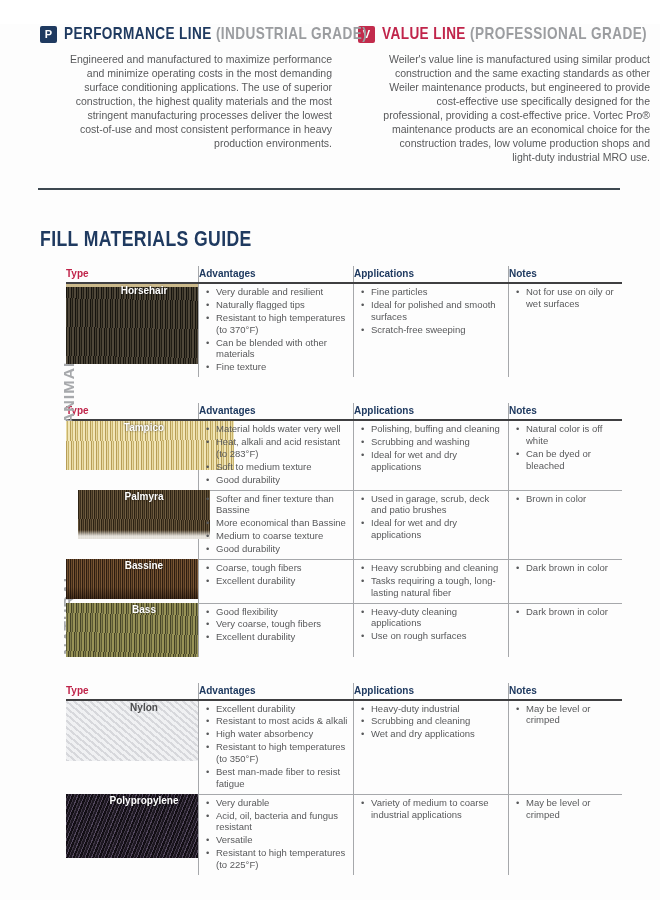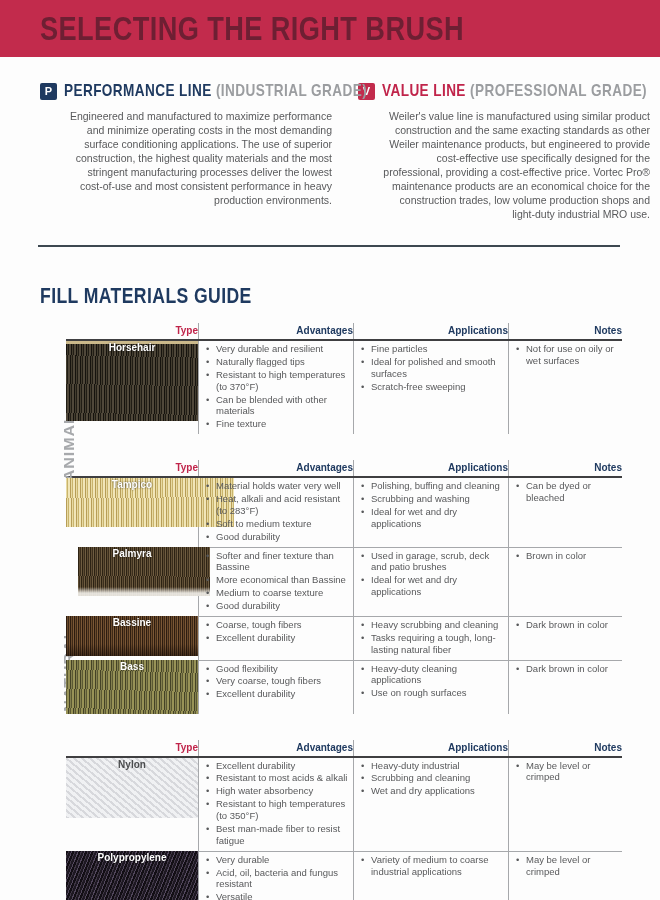--- a/index.html
+++ b/index.html
@@ -32,51 +32,48 @@
   .guide-title{font-size:22px;color:#1f3a60;}
 
   
   .guide-body{margin:14px 0 0 38px;width:584px;}
   .guide-section{display:flex;margin-top:0;}
   .guide-section + .guide-section{margin-top:26px;}
   .side-cell{width:28px;position:relative;flex:0 0 auto;}
   .side-label{position:absolute;top:50%;left:50%;transform:translate(-50%,-50%) scaleX(0.88);writing-mode:vertical-rl;text-orientation:mixed;rotate:180deg;color:#a7a9ac;font-weight:bold;font-size:16px;letter-spacing:1px;white-space:nowrap;}
   .tbl{width:556px;flex:0 0 auto;}
   .hdr-row{display:grid;grid-template-columns:132px 155px 155px 114px;border-bottom:2px solid #3f3f41;}
-  .hdr-cell{font-size:10px;font-weight:bold;text-align:right;padding:2px 0 3px;color:#1f3a60;}
+  .hdr-cell{font-size:10px;font-weight:bold;text-align:left;padding:2px 0 3px;color:#1f3a60;}
   .hdr-cell.first{color:#c0244a;}
   .hdr-cell:not(.first){border-left:1px solid #a6a8ab;}
   .grow{display:grid;grid-template-columns:132px 155px 155px 114px;}
   .grow + .grow .cell-text{border-top:1px solid #a6a8ab;}
   .cell-img{position:relative;}
   .cell-text{border-left:1px solid #a6a8ab;padding:2px 3px 3px 7px;}
   ul.blist{list-style:none;margin:0;padding:0;font-size:9.5px;line-height:1.25;color:#58595b;}
   ul.blist li{position:relative;padding-left:10px;margin:0 0 1px 0;}
   ul.blist li::before{content:"\2022";position:absolute;left:0;top:0;}
-  .tl{position:absolute;top:1px;left:0;width:100%;text-align:center;font-size:10px;font-weight:bold;color:#fff;text-shadow:0 0 2px rgba(0,0,0,0.65);}
+  .tl{position:absolute;top:1px;left:12px;width:100%;text-align:center;font-size:10px;font-weight:bold;color:#fff;text-shadow:0 0 2px rgba(0,0,0,0.65);}
 
   
   .sw{width:132px;}
   .sw-horsehair{height:80px;background-color:#2b2620;background-image:linear-gradient(to bottom,#cbb98b 0,#cbb98b 3px,rgba(0,0,0,0) 3px),repeating-linear-gradient(92deg,#16130e 0 1px,#433d2f 1px 2px,#211d15 2px 3px,#50483a 3px 5px);}
   .sw-tampico{height:49px;background-color:#d9c98c;background-image:repeating-linear-gradient(89deg,#b79e57 0 1px,#e8daa2 1px 2px,#c9b46c 2px 3px,#f1e6b8 3px 5px);padding-left:36px;}
   .sw-palmyra{height:49px;background-color:#4a3b28;background-image:linear-gradient(to top,rgba(245,243,238,0.9) 0 3px,rgba(245,243,238,0) 9px),repeating-linear-gradient(91deg,#2c2213 0 1px,#5d4c33 1px 2px,#3b2e1d 2px 3px,#6f5d41 3px 4px);margin-left:12px;}
   .sw-bassine{height:40px;background-color:#46301f;background-image:linear-gradient(to bottom,rgba(0,0,0,0) 70%,rgba(25,14,8,0.55) 100%),repeating-linear-gradient(90deg,#2c1c10 0 1px,#6a4a2c 1px 2px,#3d2917 2px 3px,#7c5836 3px 4px);}
   .sw-bass{height:54px;background-color:#6a683f;background-image:repeating-linear-gradient(93deg,#454326 0 1px,#83804f 1px 2px,#5b5933 2px 3px,#989357 3px 5px);}
   .sw-nylon{height:60px;background-color:#e6e7ea;background-image:repeating-linear-gradient(40deg,#d7d8dc 0 2px,#f0f1f3 2px 5px);}
   .sw-nylon .tl{color:#4b4c4e;text-shadow:none;}
   .sw-polypropylene{height:64px;background-color:#221c26;background-image:repeating-linear-gradient(112deg,#120e14 0 2px,#3e3544 2px 3px,#1d1821 3px 5px,#52475c 5px 6px);}
 </style>
 </head>
 <body>
 
 <div class="page">
 
-  <div class="banner">
-    <span class="cond banner-title">SELECTING THE RIGHT BRUSH</span>
-  </div>
 
   <div class="intro-cols">
     <div class="intro-col">
       <div class="intro-head">
         <span class="badge badge-p">P</span>
         <span class="cond intro-title"><span class="t-navy">PERFORMANCE LINE</span> <span class="t-gray">(INDUSTRIAL GRADE)</span></span>
       </div>
       <p class="intro-body">Engineered and manufactured to maximize performance and minimize operating costs in the most demanding surface conditioning applications. The use of superior construction, the highest quality materials and the most stringent manufacturing processes deliver the lowest cost-of-use and most consistent performance in heavy production environments.</p>
     </div>
     <div class="intro-col">
@@ -163,20 +160,21 @@
             </div>
             <div class="cell-text">
               <ul class="blist">
                 <li>Polishing, buffing and cleaning</li>
                 <li>Scrubbing and washing</li>
                 <li>Ideal for wet and dry applications</li>
               </ul>
             </div>
             <div class="cell-text">
               <ul class="blist">
+                <li>Natural color is off white</li>
                 <li>Can be dyed or bleached</li>
               </ul>
             </div>
           </div>
           <div class="grow">
             <div class="cell-img">
               <div class="sw sw-palmyra">
                 <div class="tl">Palmyra</div>
               </div>
             </div>

